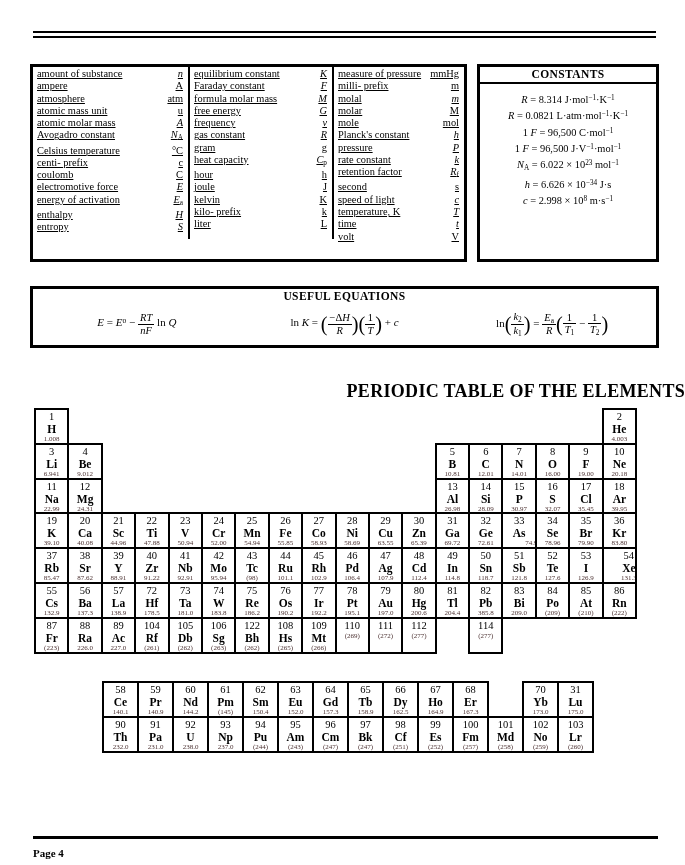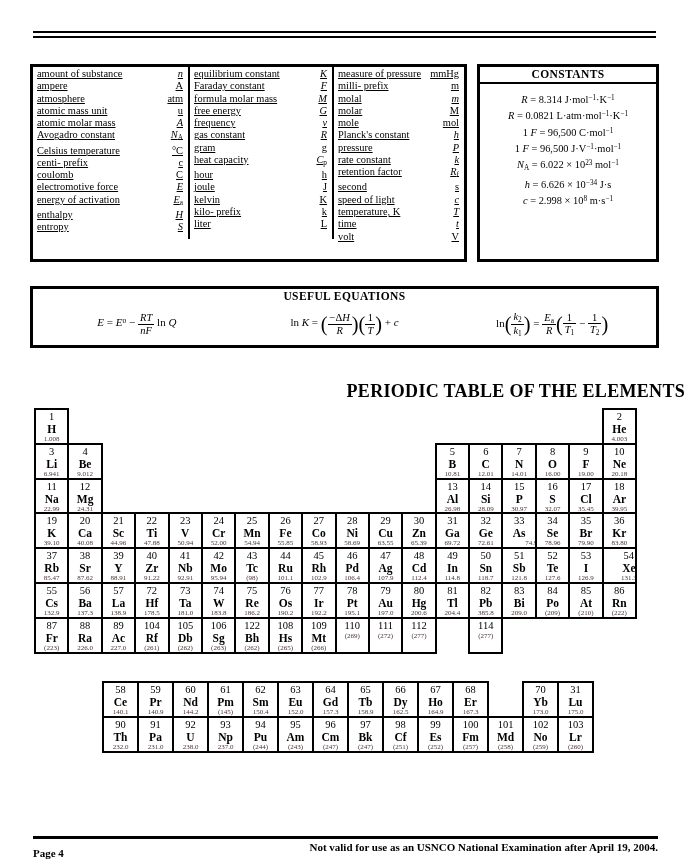--- a/index.html
+++ b/index.html
@@ -820,15 +820,14 @@
       </div>
       <div class="ecell" style="grid-area: 2 / 14;">
         <span class="enum">103</span>
         <span class="esym">Lr</span>
         <span class="emass" style="color: rgb(77, 51, 51);">(260)</span>
       </div>
     </div>
 
   <div class="foot-rule"></div>
   <div class="foot-left">Page 4</div>
-  <div class="foot-right">Not valid for use as an USNCO National Examination after April 19, 2004.</div>
 
 </div>
 
 </body></html>

